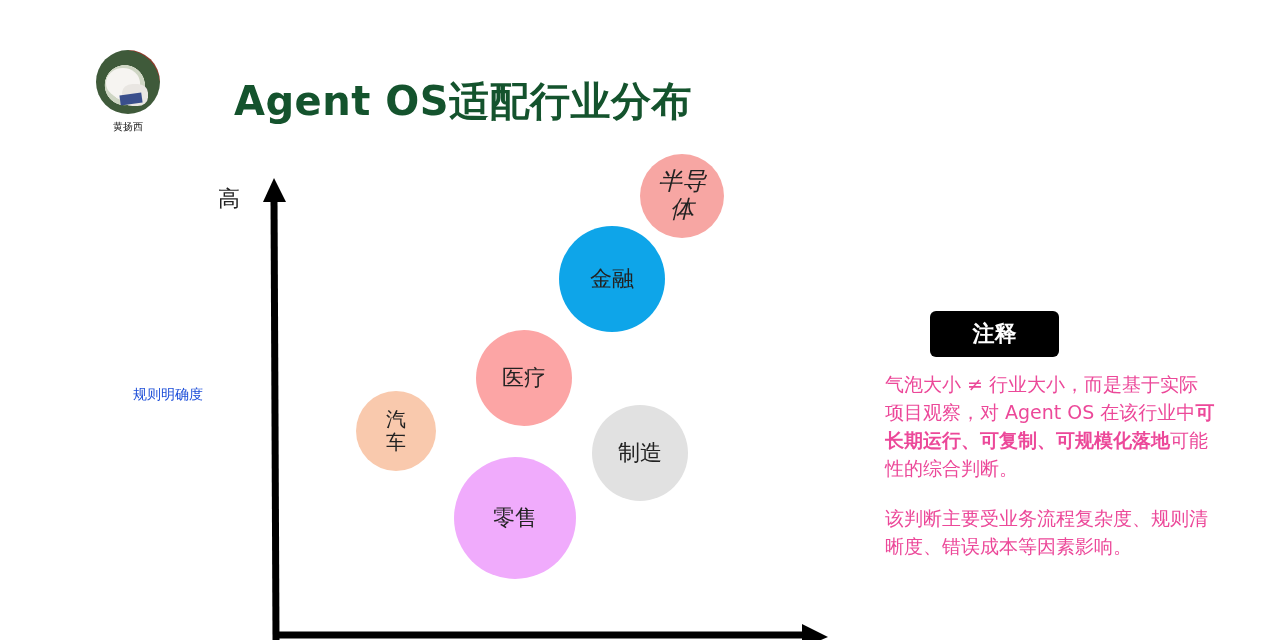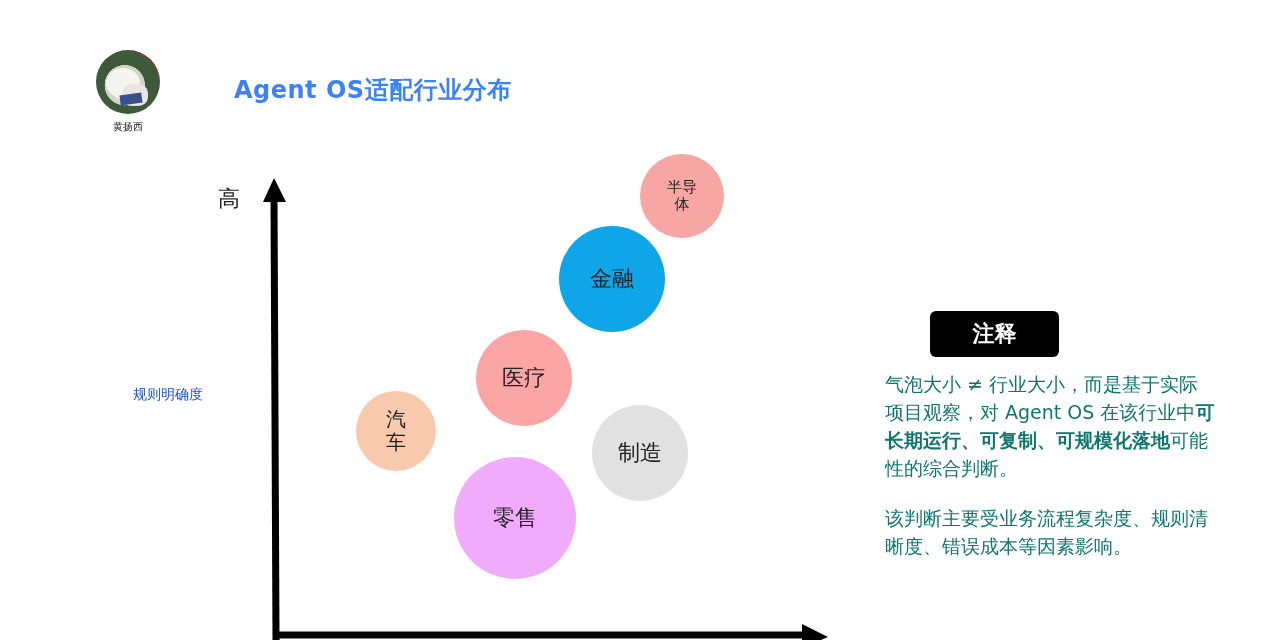--- a/index.html
+++ b/index.html
@@ -4,35 +4,35 @@
 <style>
   html, body { margin:0; padding:0; }
   body { width:1280px; height:640px; background:#ffffff; position:relative; overflow:hidden;
          font-family: "DejaVu Sans", "Liberation Sans", sans-serif; color:#111; }
   .avatar { position:absolute; left:96px; top:50px; width:64px; height:64px; border-radius:50%;
             overflow:hidden; background:radial-gradient(circle at 45% 55%, #f3f1ee 0 30%, #cfd6c4 31% 40%, #3f5a3a 41% 70%, #8a3a2a 71% 100%); }
   .avatar .dog { position:absolute; left:10px; top:18px; width:34px; height:30px; border-radius:50%; background:#f6f4f1; }
   .avatar .dog2 { position:absolute; left:26px; top:34px; width:26px; height:22px; border-radius:40%; background:#e9e6e2; }
   .avatar .book { position:absolute; left:24px; top:44px; width:22px; height:10px; background:#3a4f8c; transform:rotate(-8deg); }
   .author { position:absolute; left:96px; top:120px; width:64px; text-align:center; font-size:10px; color:#222; }
-  .title { position:absolute; left:234px; top:74px; font-size:24px; font-weight:bold; color:#3b82f6; letter-spacing:0.5px; }
+  .title { position:absolute; left:234px; top:74px; font-size:40px; font-weight:bold; color:#14532d; letter-spacing:0.5px; }
 
   .y-high { position:absolute; left:218px; top:184px; font-size:22px; color:#222; }
   .y-label { position:absolute; left:133px; top:386px; font-size:14px; color:#1d4ed8; }
 
   .axis-svg { position:absolute; left:0; top:0; }
 
   .bubble { position:absolute; border-radius:50%; display:flex; align-items:center; justify-content:center;
             text-align:center; color:#222; font-size:22px; line-height:1.15; }
   .bubble span { display:block; }
 
   .note-badge { position:absolute; left:930px; top:311px; width:129px; height:46px; background:#000;
                 border-radius:6px; color:#fff; font-size:22px; font-weight:bold; display:flex;
                 align-items:center; justify-content:center; }
-  .note-text { position:absolute; left:885px; top:370px; width:330px; font-size:19px; line-height:28px; color:#0f766e; }
+  .note-text { position:absolute; left:885px; top:370px; width:330px; font-size:19px; line-height:28px; color:#ec4899; }
   .note-text p { margin:0; }
   .note-text p + p { margin-top:22px; }
   .note-text b { font-weight:bold; }
 </style>
 </head>
 <body>
 
 <div class="avatar">
   <div class="dog"></div>
   <div class="dog2"></div>
@@ -45,21 +45,21 @@
   <line x1="274" y1="198" x2="276" y2="640" stroke="#000" stroke-width="7"></line>
   <polygon points="263,202 274,178 286,202" fill="#000"></polygon>
   <line x1="273" y1="635" x2="808" y2="635" stroke="#000" stroke-width="7"></line>
   <polygon points="802,624 828,637 802,648" fill="#000"></polygon>
 </svg>
 
 <div class="y-high">高</div>
 <div class="y-label">规则明确度</div>
 
 <div id="bubbles">
-    <div class="bubble" style="left: 640px; top: 154px; width: 84px; height: 84px; background: rgb(247, 166, 163); font-size: 15px;">
+    <div class="bubble" style="left: 640px; top: 154px; width: 84px; height: 84px; background: rgb(247, 166, 163); font-size: 24px; font-style: italic;">
       <div>
         <span>半导</span>
         <span>体</span>
       </div>
     </div>
     <div class="bubble" style="left: 559px; top: 226px; width: 106px; height: 106px; background: #0ea5e9;">
       <div>
         <span>金融</span>
       </div>
     </div>

